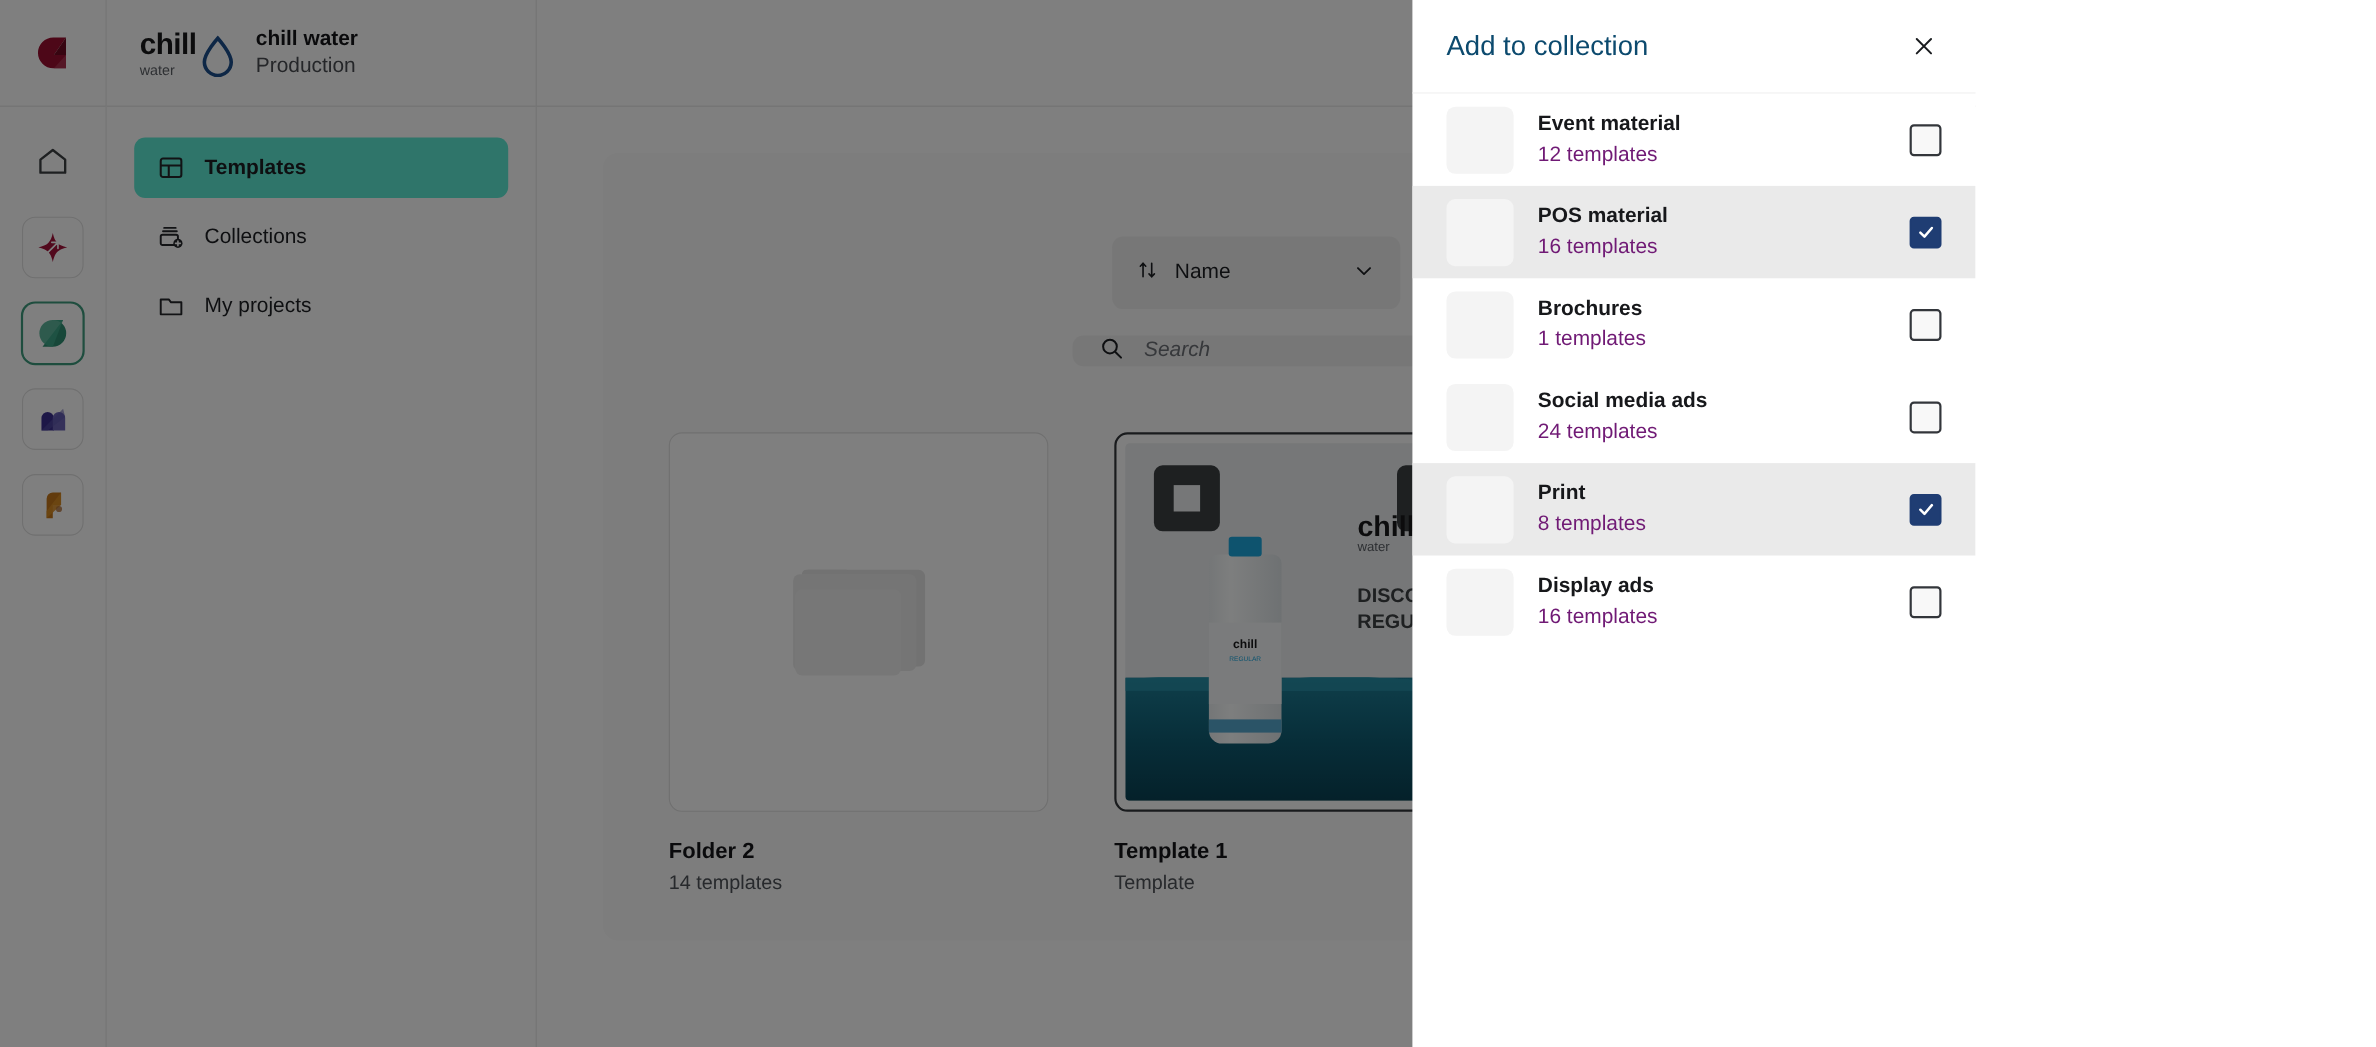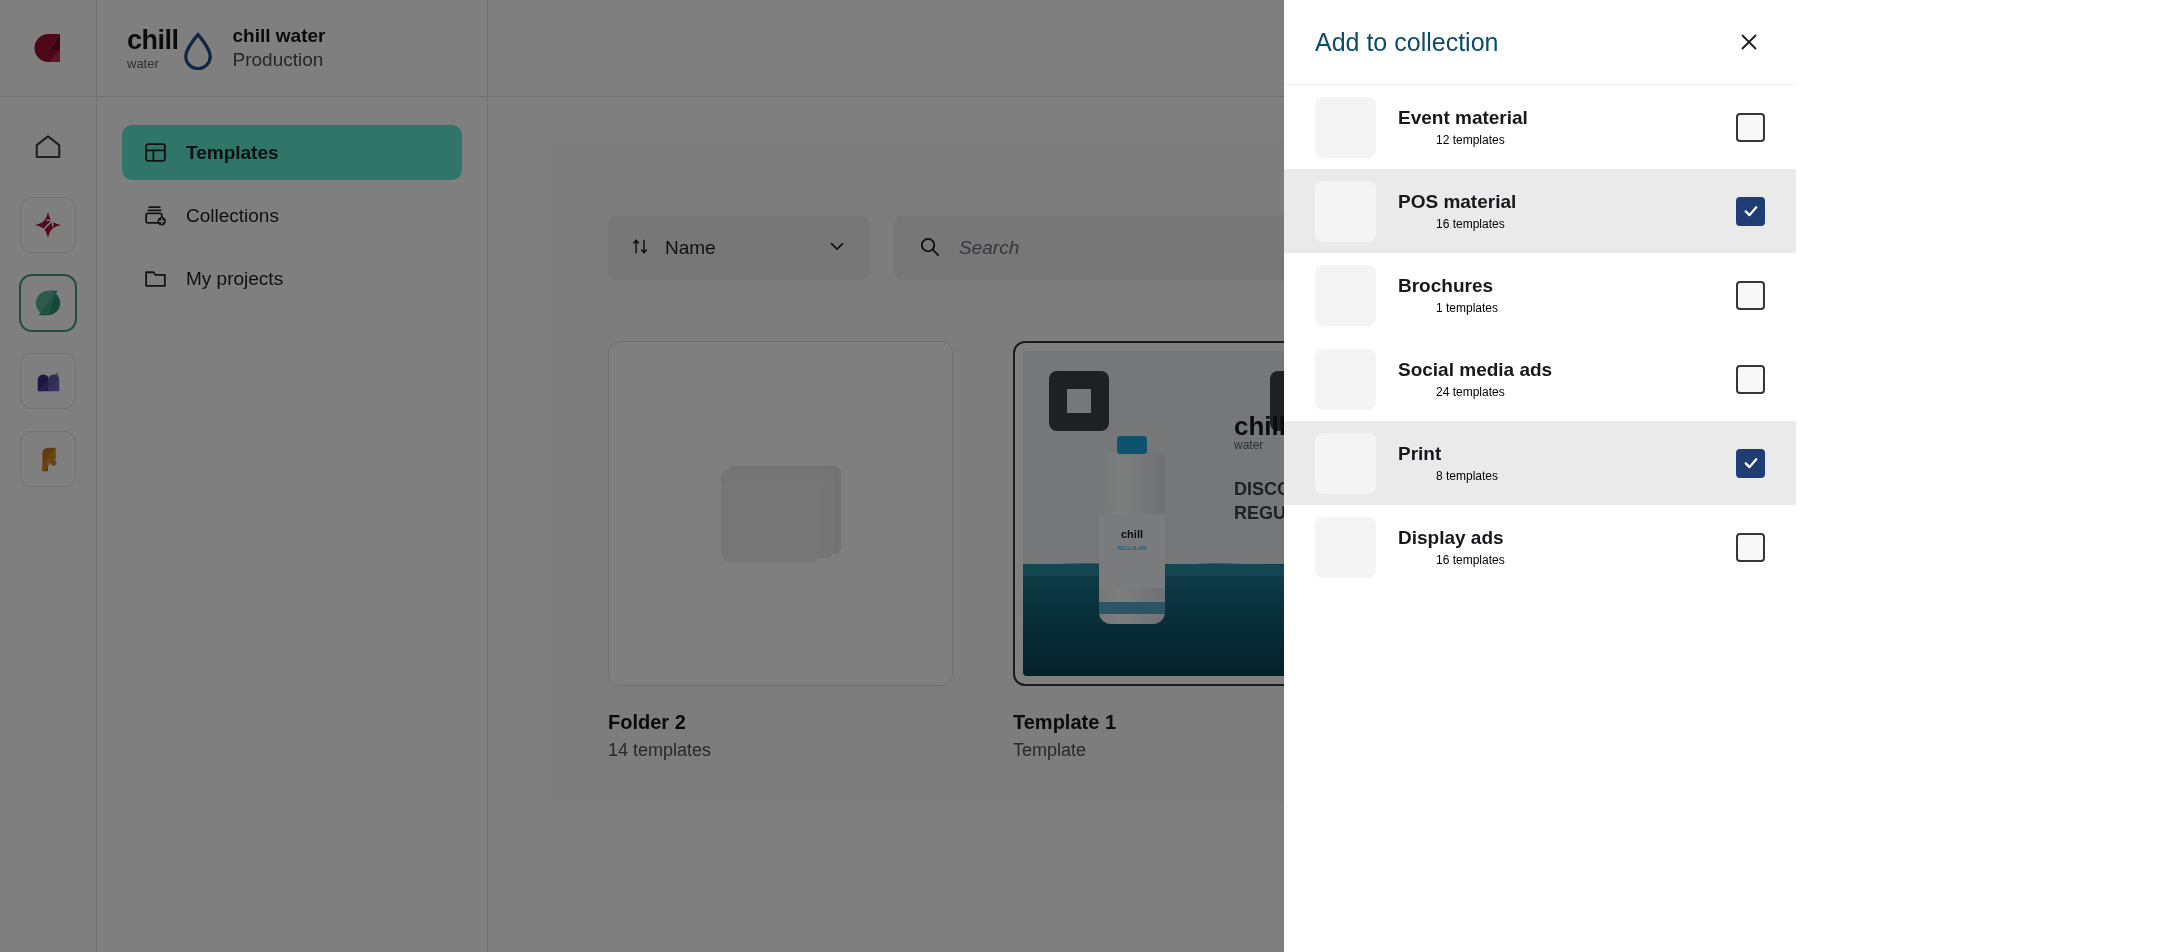--- a/index.html
+++ b/index.html
@@ -66,21 +66,21 @@
   
   .main { flex: 1; display: flex; flex-direction: column; background: #fff; min-width: 0; }
   .topbar { height: 97px; border-bottom: 1px solid #e3e3e3; flex: 0 0 97px; }
   .content { flex: 1; padding: 42px 60px 0 60px; overflow: hidden; }
 
   .panel-card {
     background: #fafafa; border-radius: 14px;
     padding: 38px 60px 42px 60px;
   }
   .page-title { font-size: 44px; font-weight: 700; color: #141518; letter-spacing: -0.5px; }
-  .controls { display: flex; align-items: center; gap: 24px; margin-top: 38px; }
+  .controls { display: flex; align-items: center; gap: 24px; margin-top: 38px; flex-direction: column; }
   .sortbox {
     width: 262px; height: 66px; background: #efefef; border-radius: 10px;
     display: flex; align-items: center; padding: 0 22px; gap: 14px; cursor: pointer;
   }
   .sortbox .lbl { font-size: 19px; color: #1d1f23; flex: 1; }
   .searchbox {
     flex: 1; height: 66px; background: #efefef; border-radius: 10px;
     display: flex; align-items: center; padding: 0 24px; gap: 18px;
   }
   .searchbox input {
@@ -152,21 +152,21 @@
 
   .coll-list { flex: 1; overflow-y: auto; }
   .coll-row {
     display: flex; align-items: center; gap: 22px;
     padding: 14px 31px; height: 84px; cursor: pointer;
   }
   .coll-row.selected { background: #eaeaea; }
   .coll-thumb { width: 61px; height: 61px; border-radius: 8px; background: #f4f4f4; flex: 0 0 61px; }
   .coll-text { flex: 1; min-width: 0; }
   .coll-name { font-size: 19px; font-weight: 700; color: #17181b; line-height: 1.3; }
-  .coll-count { font-size: 12px; color: #000000; line-height: 1.35; margin-top: 2px; margin-left: 38px; }
+  .coll-count { font-size: 19px; color: #701a75; line-height: 1.35; margin-top: 2px; }
   .cbx { width: 29px; height: 29px; border: 2px solid #33363b; border-radius: 4px; background: #f8f8f8; flex: 0 0 29px;
          display: flex; align-items: center; justify-content: center; }
   .cbx.checked { background: #1f3d73; border-color: #1f3d73; }
   .cbx.checked svg { display: block; }
   .cbx svg { display: none; }
 </style>
 </head>
 <body>
 
 <div id="root">

